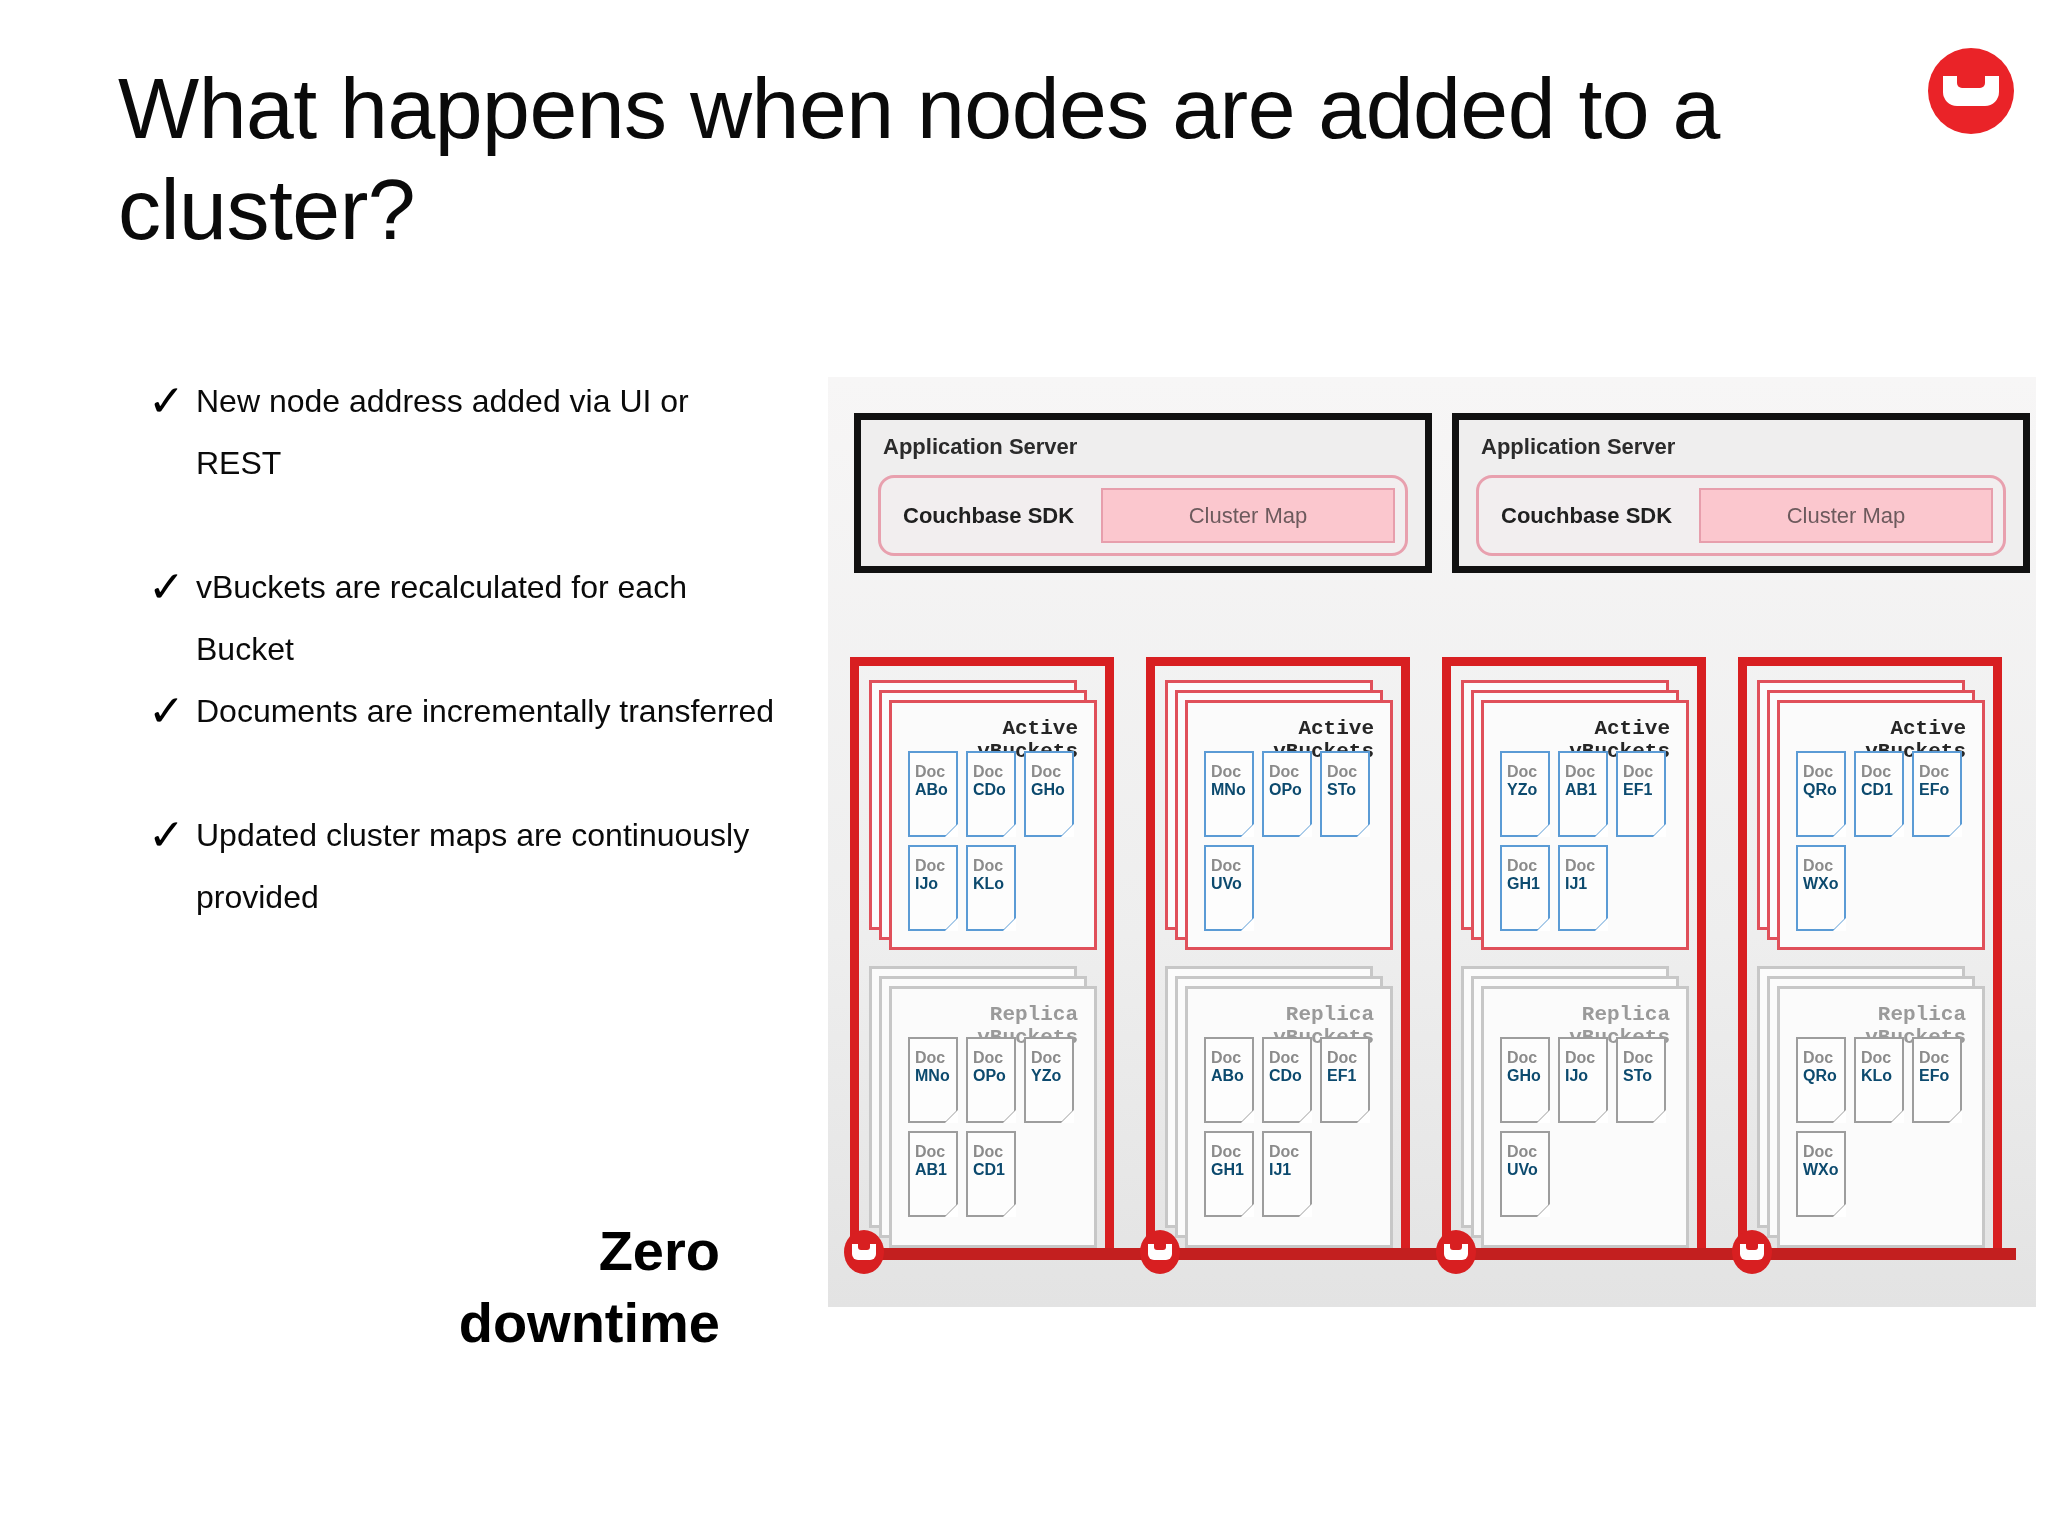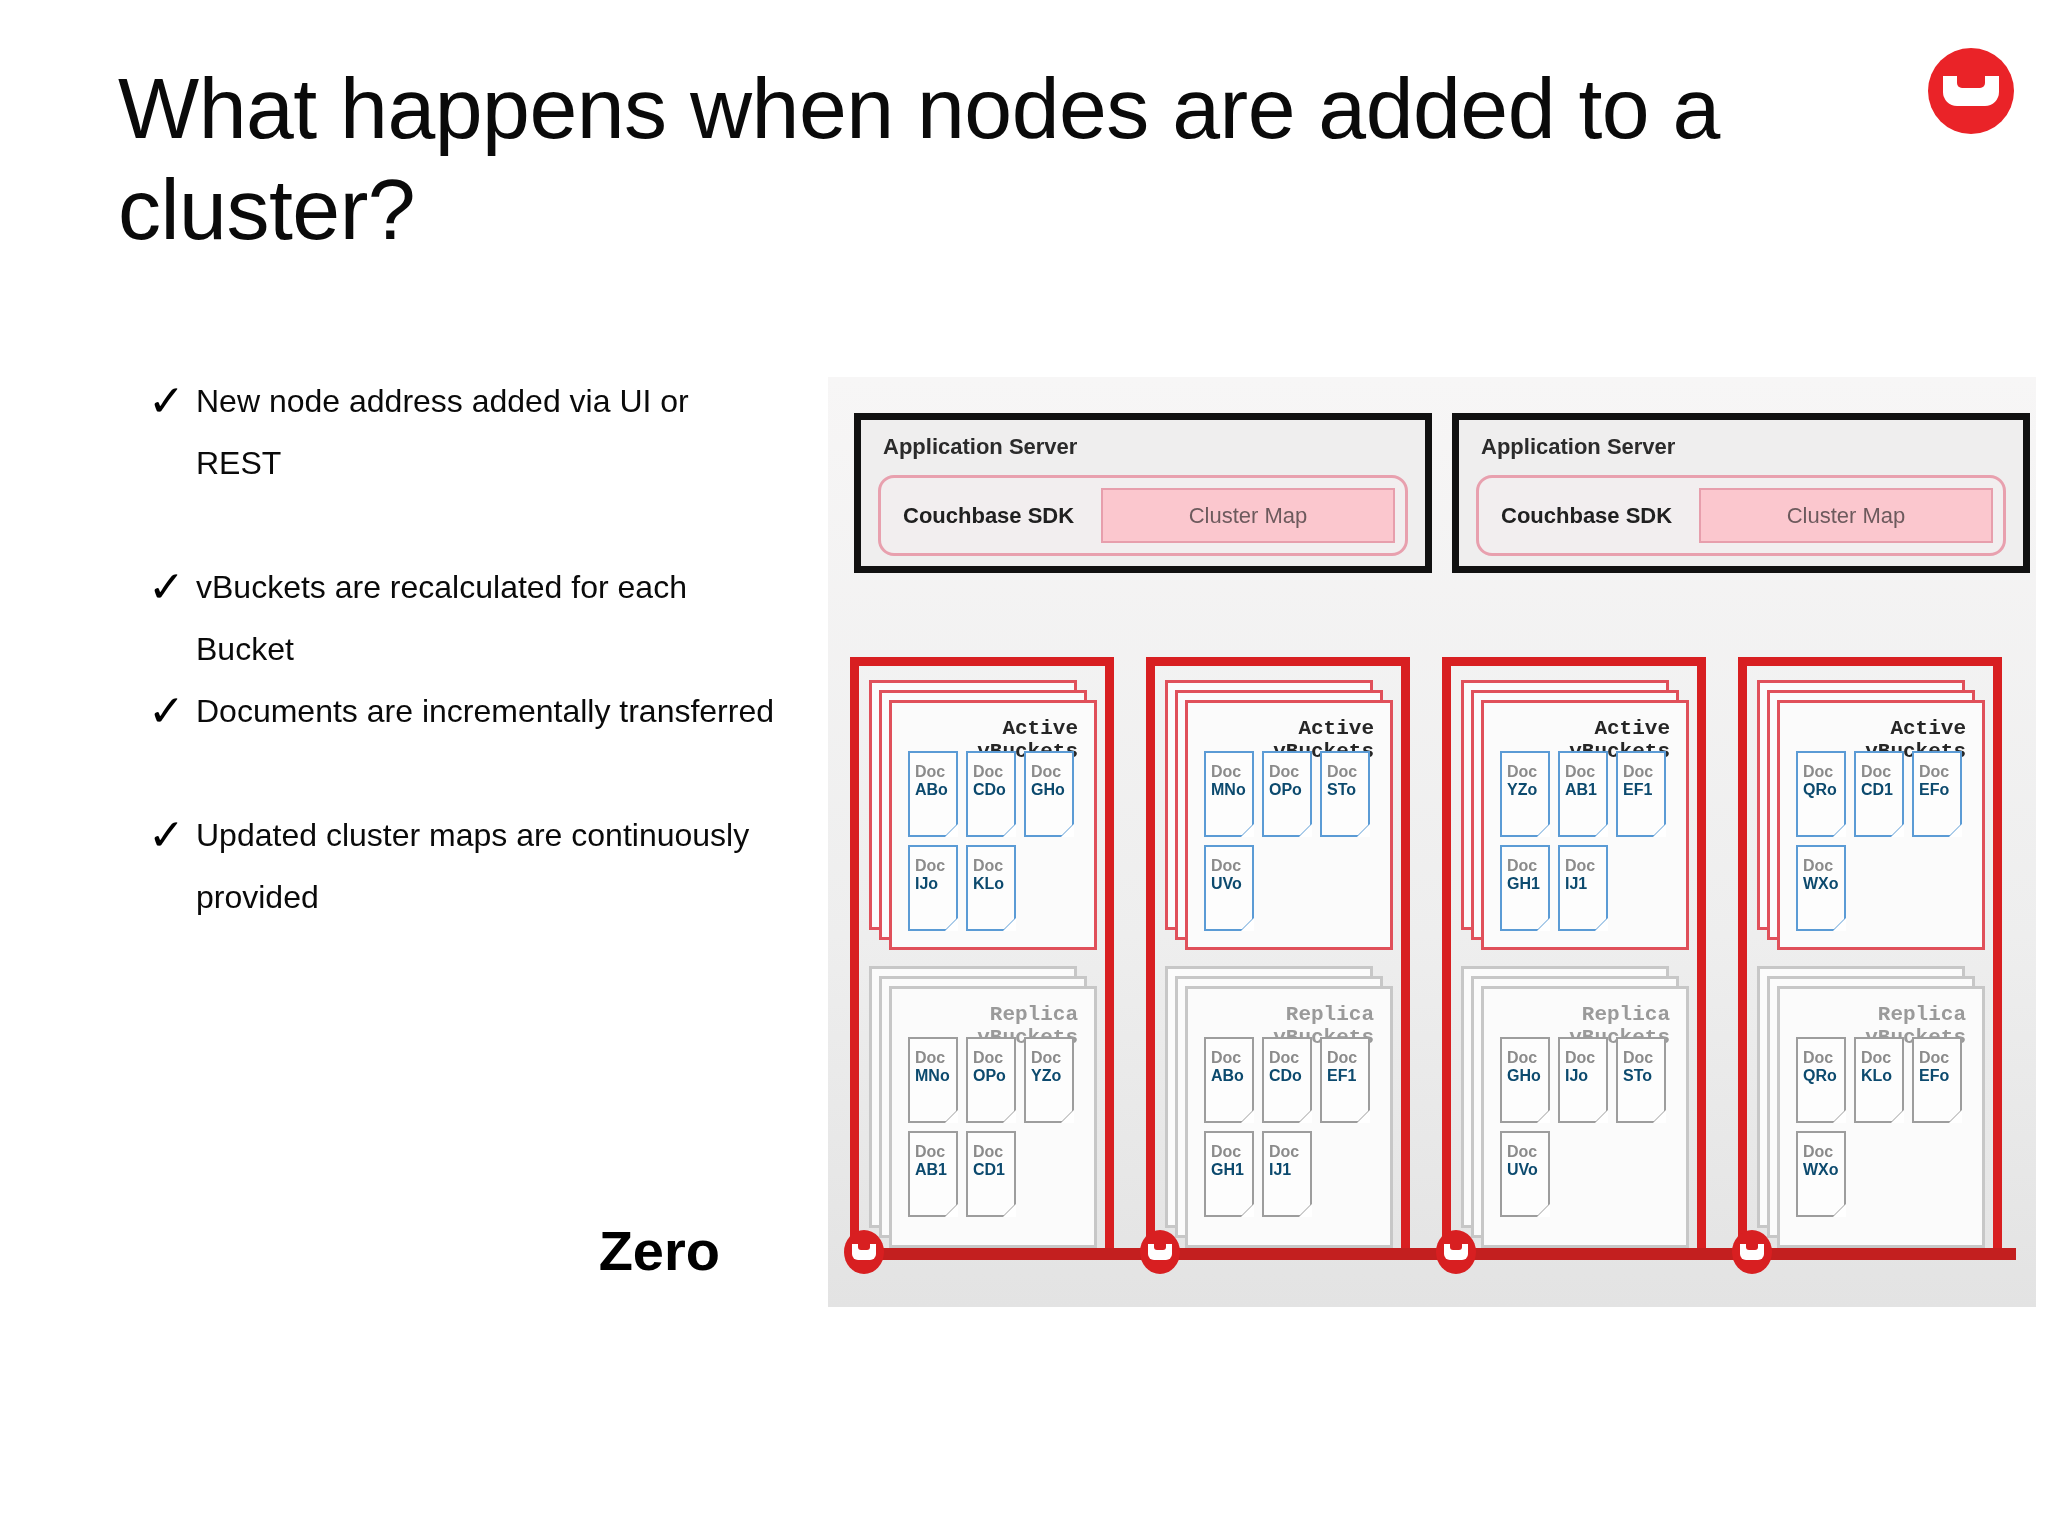--- a/index.html
+++ b/index.html
@@ -341,20 +341,21 @@
 
   <div class="bullet-row">
     <div class="bullet-check">✓</div>
     <div class="bullet-text">Updated cluster maps are continuously provided</div>
   </div>
 
 </div>
 
 <div id="zero-downtime">
   <div>Zero</div>
+  <div>downtime</div>
 </div>
 
 <div id="diagram">
 
   <div class="app-server" id="app-server-1">
     <div class="app-server-label">Application Server</div>
     <div class="sdk-box">
       <div class="sdk-label">Couchbase SDK</div>
       <div class="cluster-map">Cluster Map</div>
     </div>

